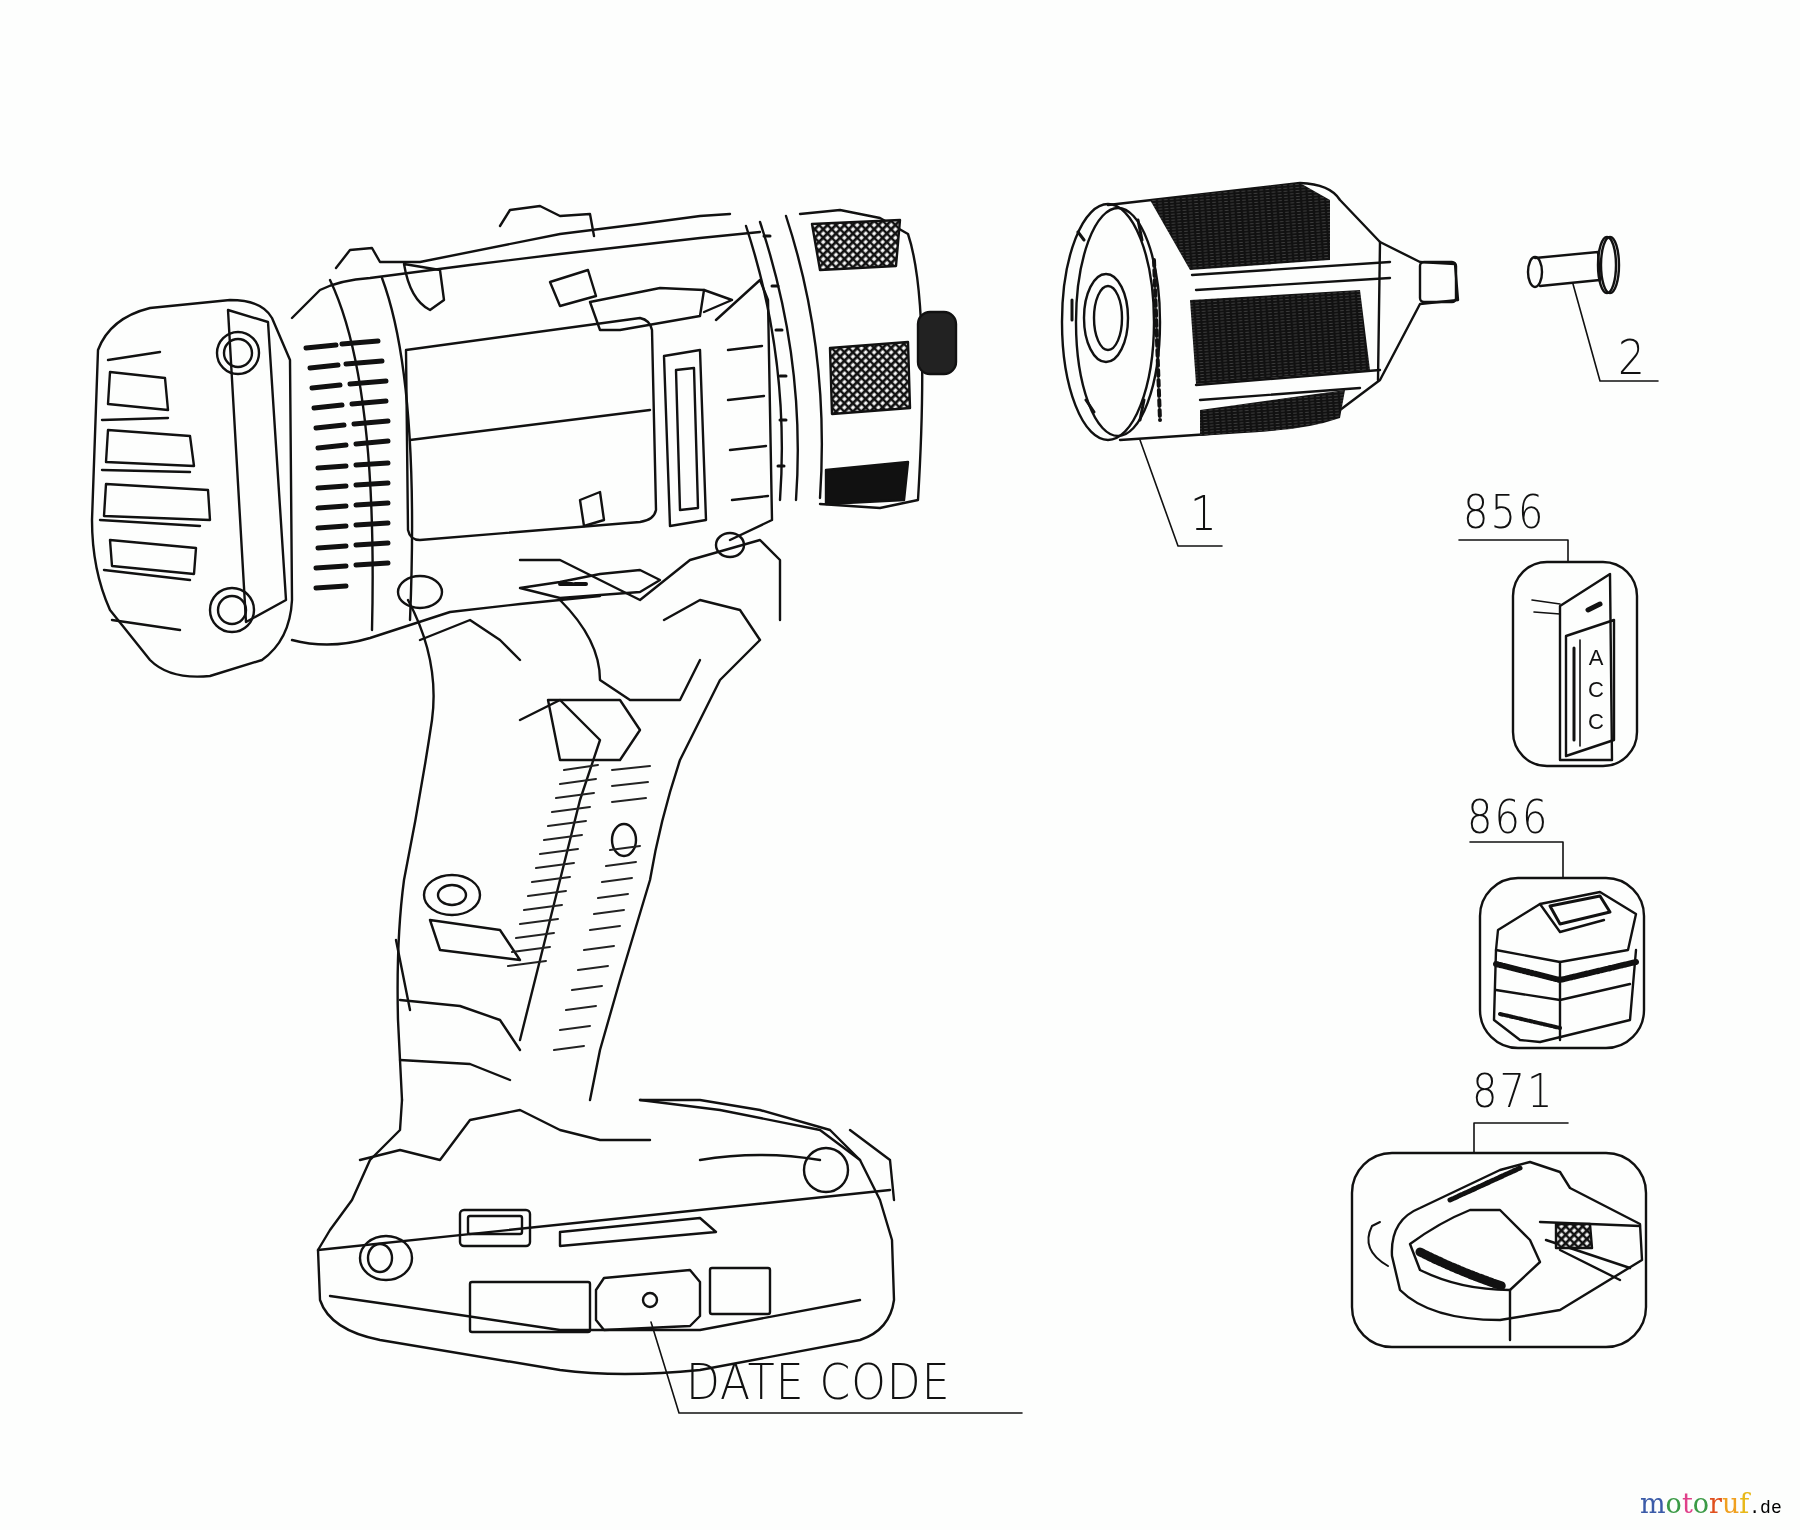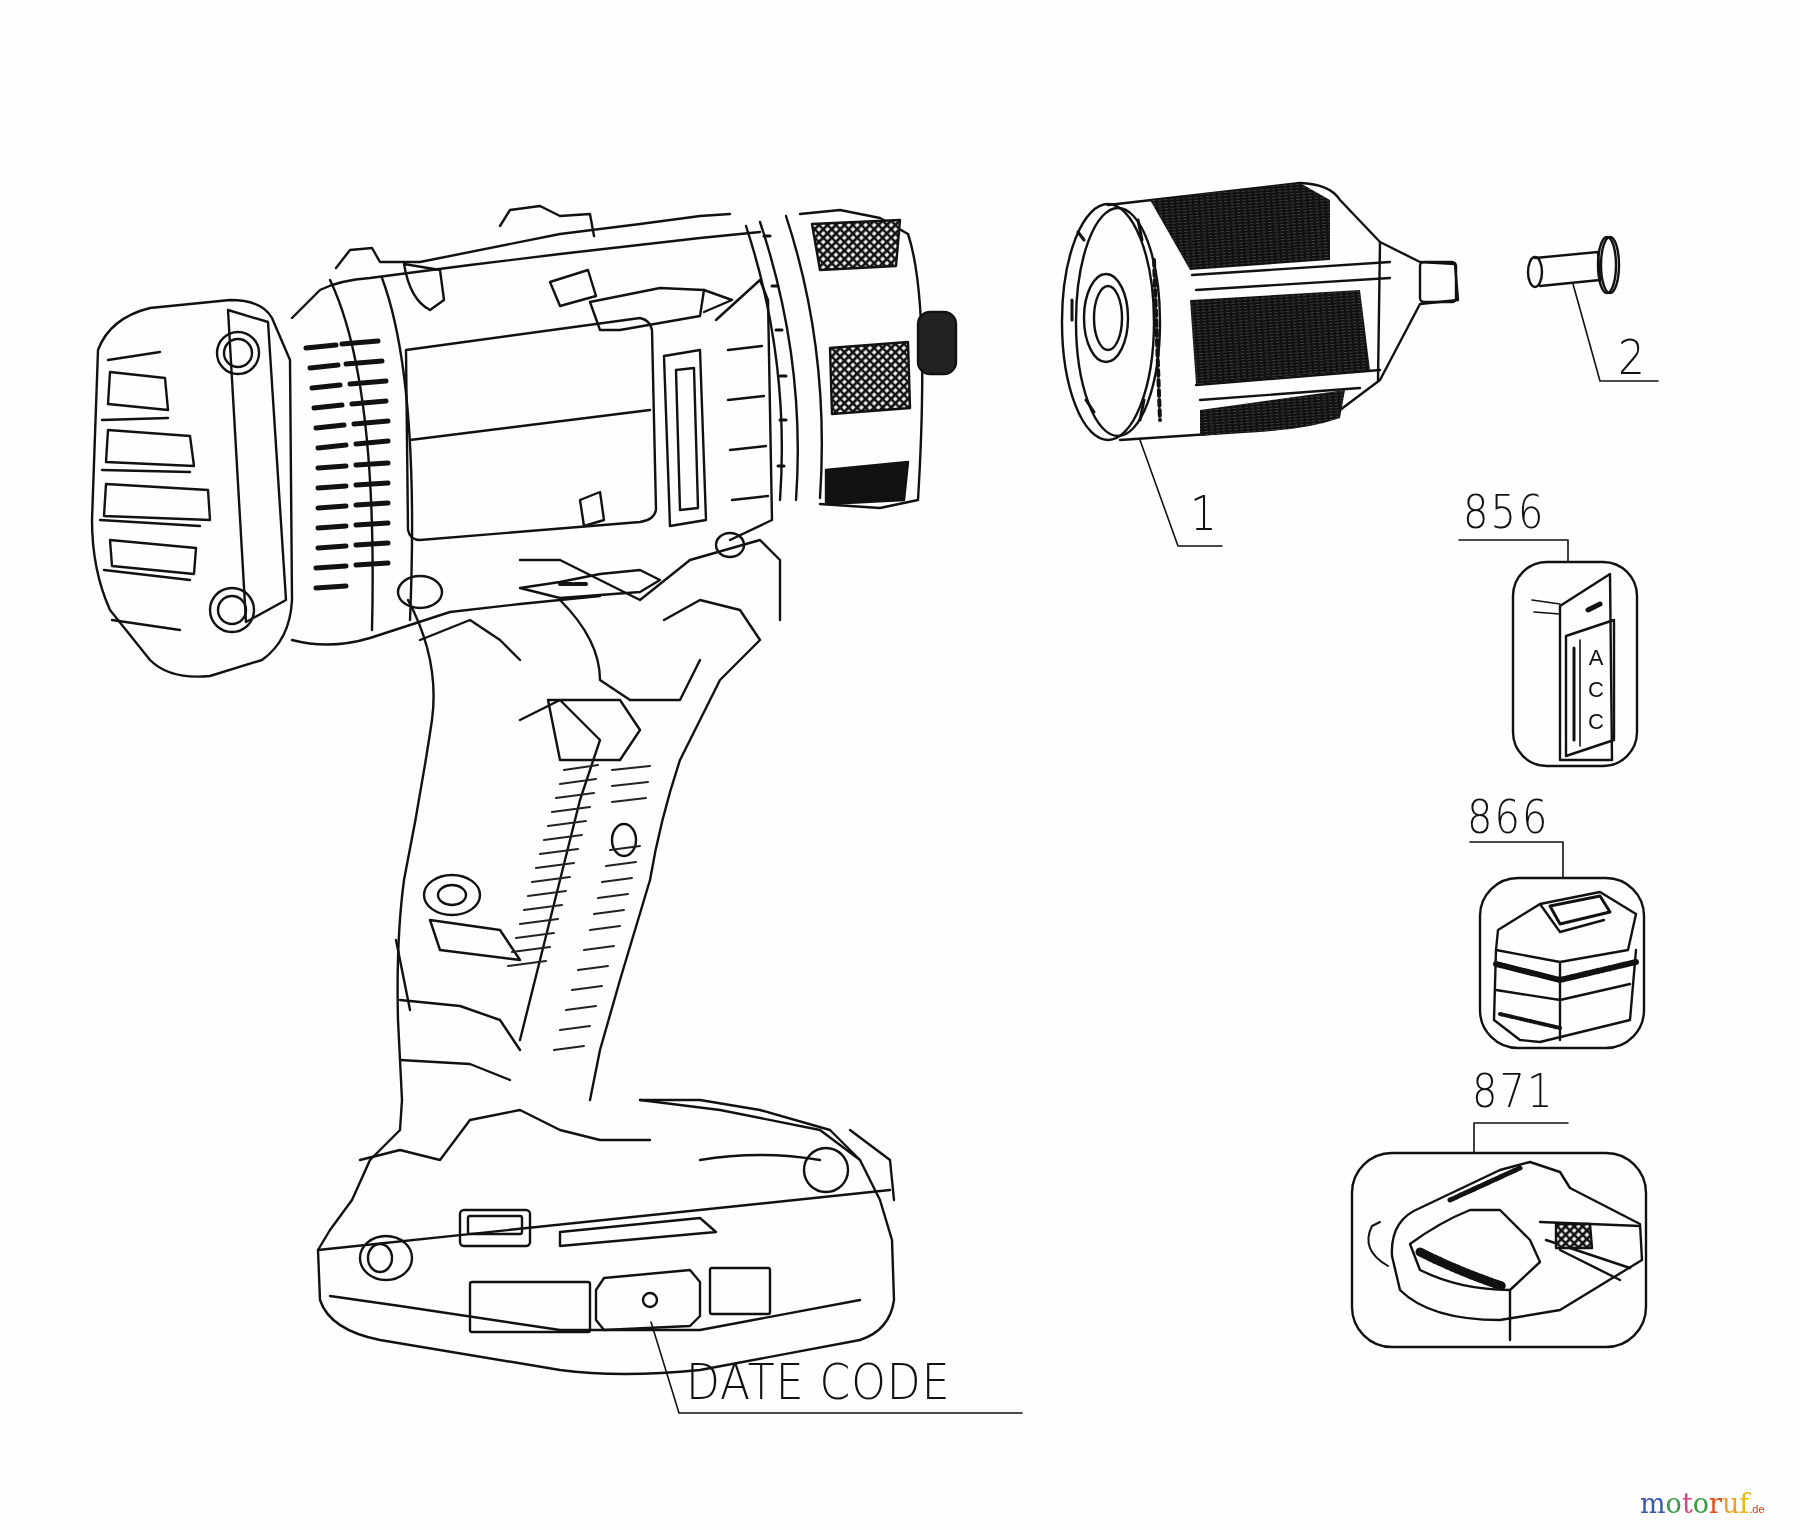--- a/index.html
+++ b/index.html
@@ -7,21 +7,21 @@
   .stage{position:absolute;left:0;top:0;width:1800px;height:1530px;}
   .label{position:absolute;font-family:"DejaVu Sans",sans-serif;font-weight:300;color:#111;line-height:1;white-space:nowrap;letter-spacing:2px;transform:scaleY(1.15);transform-origin:top left;}
   .lbl-1{left:1190px;top:490px;font-size:42px;}
   .lbl-2{left:1618px;top:334px;font-size:42px;}
   .lbl-856{left:1463px;top:489px;font-size:40px;}
   .lbl-866{left:1467px;top:794px;font-size:40px;}
   .lbl-871{left:1472px;top:1068px;font-size:40px;}
   .lbl-date{left:686px;top:1356px;font-size:44px;letter-spacing:1px;}
   .logo{position:absolute;left:1640px;top:1490px;font-family:"DejaVu Serif",serif;font-size:27px;line-height:1;white-space:nowrap;}
   .logo span{display:inline-block;}
-  .logo .tld{font-family:Liberation Sans, sans-serif;font-size:11px;color:#c2410c;}
+  .logo .tld{font-family:Liberation Mono, monospace;font-size:18px;color:#000000;}
   svg{position:absolute;left:0;top:0;}
 </style>
 </head>
 <body>
 
 <div class="stage">
 
 <svg width="1800" height="1530" viewBox="0 0 1800 1530" fill="none" stroke="#111" stroke-width="2.4" stroke-linejoin="round" stroke-linecap="round">
 
   <g>

